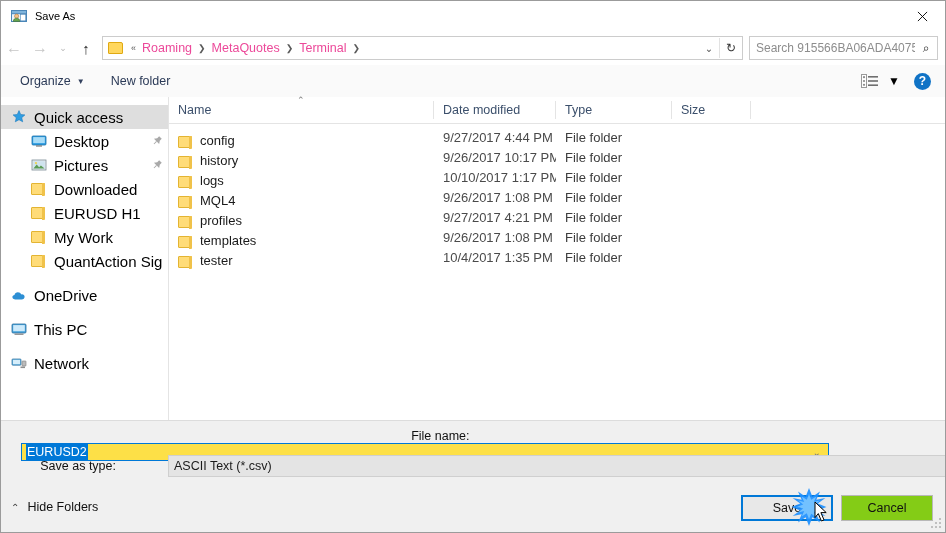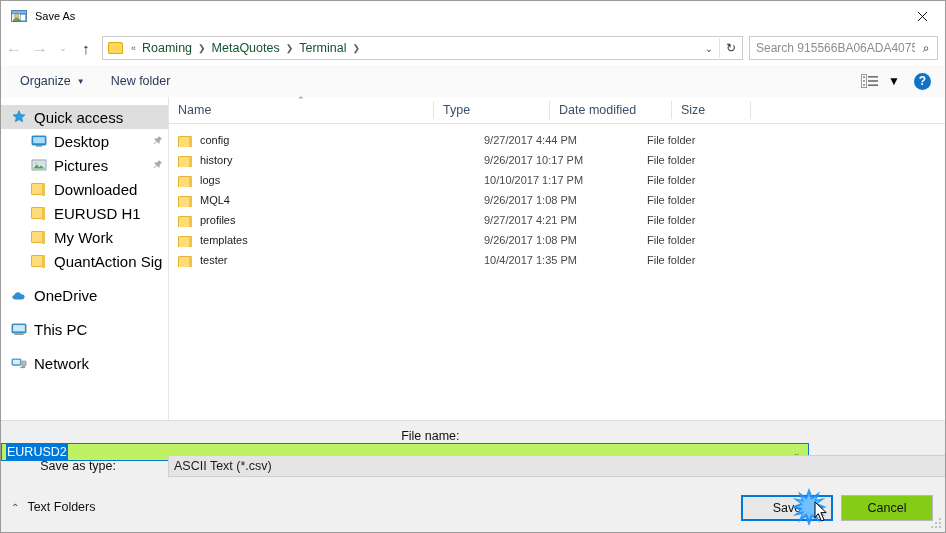--- a/index.html
+++ b/index.html
@@ -79,21 +79,21 @@
     width: 15px; height: 12px; background: #ffd75e;
     border: 1px solid #e0a912; box-sizing: border-box;
     border-radius: 1px 2px 1px 1px;
   }
   .crumbs {
     display: flex; align-items: center;
     flex: 1; min-width: 0; overflow: hidden;
     white-space: nowrap;
   }
   .crumb {
-    font-size: 12.5px; color: #14532d;
+    font-size: 12.5px; color: #ec4899;
     padding: 0 3px;
   }
   .crumb-sep {
     font-size: 9px; color: #5a5a5a;
     padding: 0 3px;
   }
   .addr-caret {
     width: 20px; text-align: center;
     font-size: 10px; color: #555;
     flex: none;
@@ -215,22 +215,22 @@
     padding-left: 9px;
     height: 18px; line-height: 18px;
     border-right: 1px solid #e4e4e4;
     overflow: hidden; white-space: nowrap;
   }
   .ch.name { width: 265px; }
   .ch.date { width: 122px; }
   .ch.type { width: 116px; }
   .ch.size { width: 79px; }
   .frow {
-    height: 20px; display: flex; align-items: center;
-    font-size: 11px; color: #1a1a1a; gap: 41px;
+    height: 20px; display: flex; 
+    font-size: 13px; color: #1a1a1a;
   }
   .fc {
     box-sizing: border-box; padding-left: 9px;
     overflow: hidden; white-space: nowrap;
   }
   .fc.name { width: 265px; display: flex; align-items: center; gap: 7px; }
   .fc.date { width: 122px; color: #4a4a4a; }
   .fc.type { width: 116px; color: #3c3c3c; }
   .fc.size { width: 79px; }
   .fc .fico { width: 15px; height: 13px; position: relative; flex: none; }
@@ -254,21 +254,21 @@
     font-size: 12.5px; color: #111;
     padding-right: 6px; box-sizing: border-box;
   }
   .frm-field {
     width: 808px; height: 22px;
     box-sizing: border-box;
     display: flex; align-items: center;
     font-size: 12.5px;
   }
   .frm-field.input {
-    background: #bef264; border: 1px solid #0078d7;
+    background: #fde047; border: 1px solid #0078d7; margin-left: 20px;
   }
   .frm-field.combo {
     background: #e4e4e4; border: 1px solid #cfcfcf;
   }
   .sel-text {
     background: #0078d7; color: #fff;
     margin-left: 4px; padding: 1px 1px;
   }
   .combo-text { margin-left: 5px; color: #1a1a1a; }
   .combo-caret {
@@ -505,22 +505,22 @@
           </svg>
         </span>
         <span class="nav-label">Network</span>
       </div>
     </div>
 
     <div class="filelist">
       <div class="col-head">
         <span class="sort-caret">⌃</span>
         <div class="ch name">Name</div>
+        <div class="ch date">Date modified</div>
         <div class="ch type">Type</div>
-        <div class="ch date">Date modified</div>
         <div class="ch size">Size</div>
       </div>
 
       <div class="rows">
         <div class="frow">
           <div class="fc name">
             <span class="fico">
                 <i class="fold"></i>
               </span>
             <span>config</span>
@@ -612,21 +612,21 @@
       <div class="frm-field combo">
         <span class="combo-text">ASCII Text (*.csv)</span>
         <span class="combo-caret">⌄</span>
       </div>
     </div>
   </div>
 
   <div class="footer">
     <div class="hide-folders">
       <span class="hf-caret">⌃</span>
-      <span>Text Folders</span>
+      <span>Hide Folders</span>
     </div>
     <div class="btn save">
       <span>Save</span>
     </div>
     <div class="btn cancel">
       <span>Cancel</span>
     </div>
     <div class="grip">
       <i style="left:8px;top:0"></i>
         <i style="left:4px;top:4px"></i>

